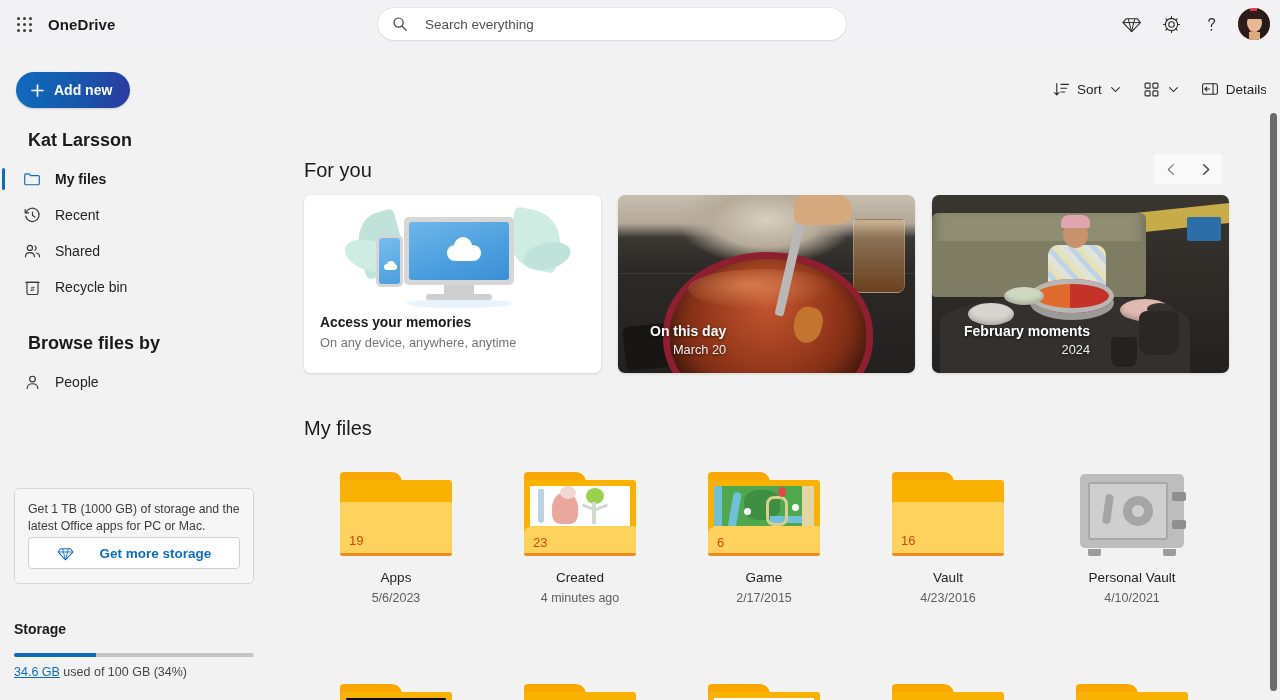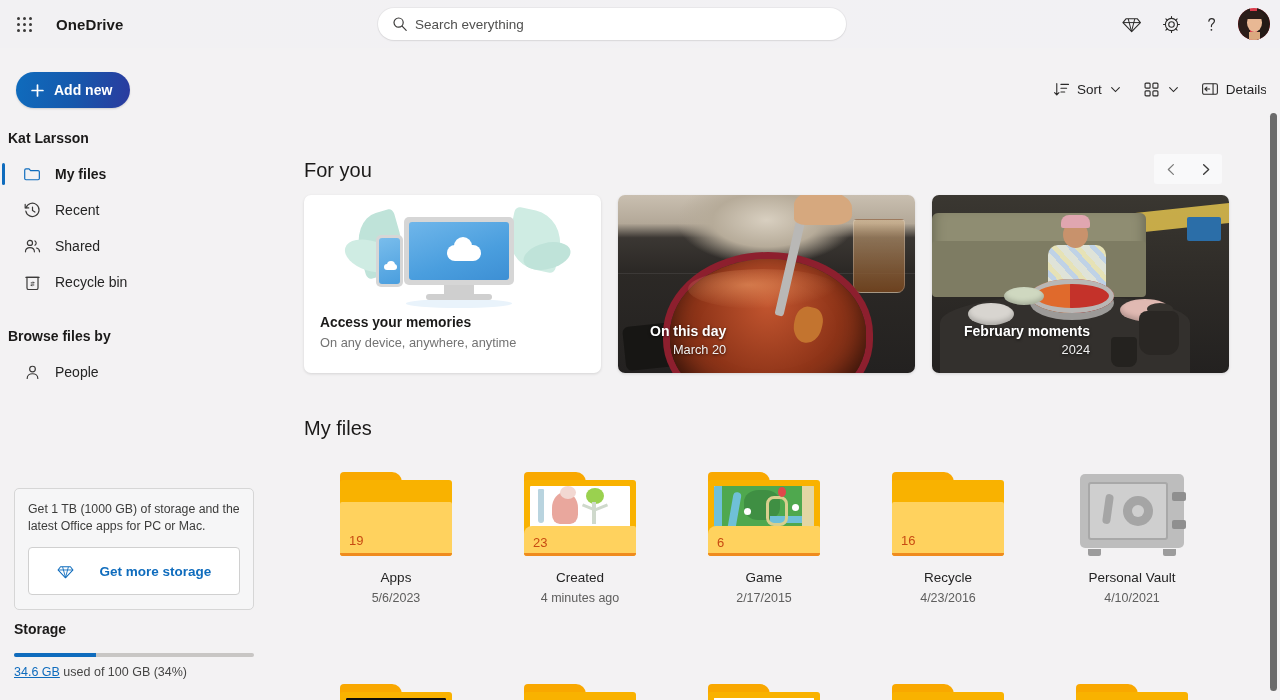--- a/index.html
+++ b/index.html
@@ -23,38 +23,38 @@
     display: flex; align-items: center; justify-content: center;
     border-radius: 4px; cursor: pointer;
   }
   .waffle-grid {
     display: grid; grid-template-columns: repeat(3, 3px);
     grid-template-rows: repeat(3, 3px); gap: 3px;
   }
   .waffle-grid i { width: 3px; height: 3px; background: #3b3a39; border-radius: 50%; display: block; }
   .brand {
     font-size: 15px; font-weight: bold; color: #1b1a19;
-    margin-left: 12px; letter-spacing: .1px;
+    margin-left: 4px; letter-spacing: .1px;
   }
   .searchwrap {
     position: absolute; left: 378px; top: 8px;
     width: 468px; height: 32px;
   }
   .searchbox {
     width: 100%; height: 100%;
     background: #ffffff; border-radius: 16px;
     display: flex; align-items: center;
     padding-left: 14px;
     box-shadow: 0 0 0 1px rgba(0,0,0,0.04), 0 1px 2px rgba(0,0,0,0.07);
   }
   .searchbox svg { flex: 0 0 auto; }
   .searchbox input {
     border: none; outline: none; background: transparent;
     font-family: "Liberation Sans", sans-serif;
-    font-size: 13.5px; color: #1b1a19; margin-left: 7px; width: 380px;
+    font-size: 13.5px; color: #1b1a19; margin-left: 17px; width: 380px;
   }
   .searchbox input::placeholder { color: #50504f; }
 
   .topright {
     position: absolute; right: 8px; top: 0; height: 48px;
     display: flex; align-items: center; gap: 2px;
   }
   .iconbtn {
     width: 38px; height: 38px; border-radius: 4px;
     display: flex; align-items: center; justify-content: center;
@@ -97,22 +97,22 @@
     box-shadow: 0 1px 2px rgba(0,0,0,.15);
   }
 
   
   .sidebar {
     position: absolute; left: 0; top: 124px;
     width: 278px; height: 576px;
     background: #f3f2f3;
   }
   .side-head {
-    font-size: 14px; font-weight: bold; color: #1b1a19;
-    padding: 6px 0 10px 8px;
+    font-size: 18px; font-weight: bold; color: #1b1a19;
+    padding: 6px 0 10px 28px;
   }
   .side-head.browse { padding-top: 28px; }
   .side-item {
     position: relative; height: 36px; margin: 0 10px 0 8px;
     display: flex; align-items: center; gap: 13px;
     padding-left: 14px; border-radius: 4px; cursor: pointer;
     font-size: 14px; color: #242424;
   }
   .side-item.selected { font-weight: bold; color: #1b1a19; }
   .side-item.selected .sel-bar {
@@ -122,21 +122,21 @@
   .side-item .ico { width: 20px; height: 20px; display:flex; align-items:center; justify-content:center; flex:0 0 20px; }
 
   
   .promo {
     position: absolute; left: 14px; top: 488px;
     width: 240px; border: 1px solid #d6d6d6; border-radius: 5px;
     background: #f6f6f7; padding: 12px 13px 14px 13px;
   }
   .promo p { font-size: 12.3px; color: #3c3c3b; line-height: 17px; }
   .promo-btn {
-    margin-top: 12px; width: 100%; height: 48px;
+    margin-top: 2px; width: 100%; height: 32px;
     background: #fff; border: 1px solid #d0d0d0; border-radius: 4px;
     display: flex; align-items: center; justify-content: center; gap: 26px;
     color: #0f6cbd; font-size: 13.5px; font-weight: bold; cursor: pointer;
     font-family: "Liberation Sans", sans-serif;
   }
   .storage-title {
     position: absolute; left: 14px; top: 621px;
     font-size: 14px; font-weight: bold; color: #1b1a19;
   }
   .storage-bar {
@@ -667,21 +667,21 @@
       <div class="tile-date">2/17/2015</div>
     </div>
 
     <div class="tile">
       <div class="folder">
         <div class="tab"></div>
           <div class="back"></div>
           <div class="front"></div>
         <span class="count">16</span>
       </div>
-      <div class="tile-name">Recycle</div>
+      <div class="tile-name">Vault</div>
       <div class="tile-date">4/23/2016</div>
     </div>
 
     <div class="tile">
       <div class="safe">
         <div class="safe-body"></div>
         <div class="safe-door"></div>
         <div class="safe-handle"></div>
         <div class="safe-dial">
             <i></i>

